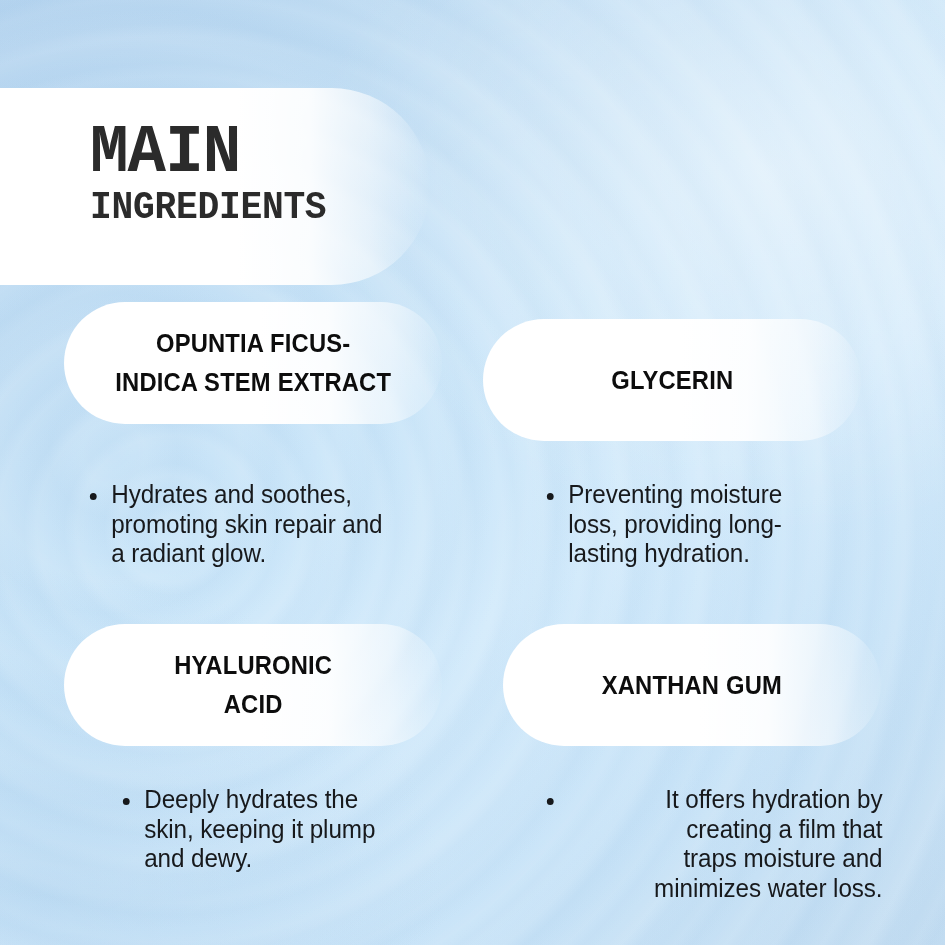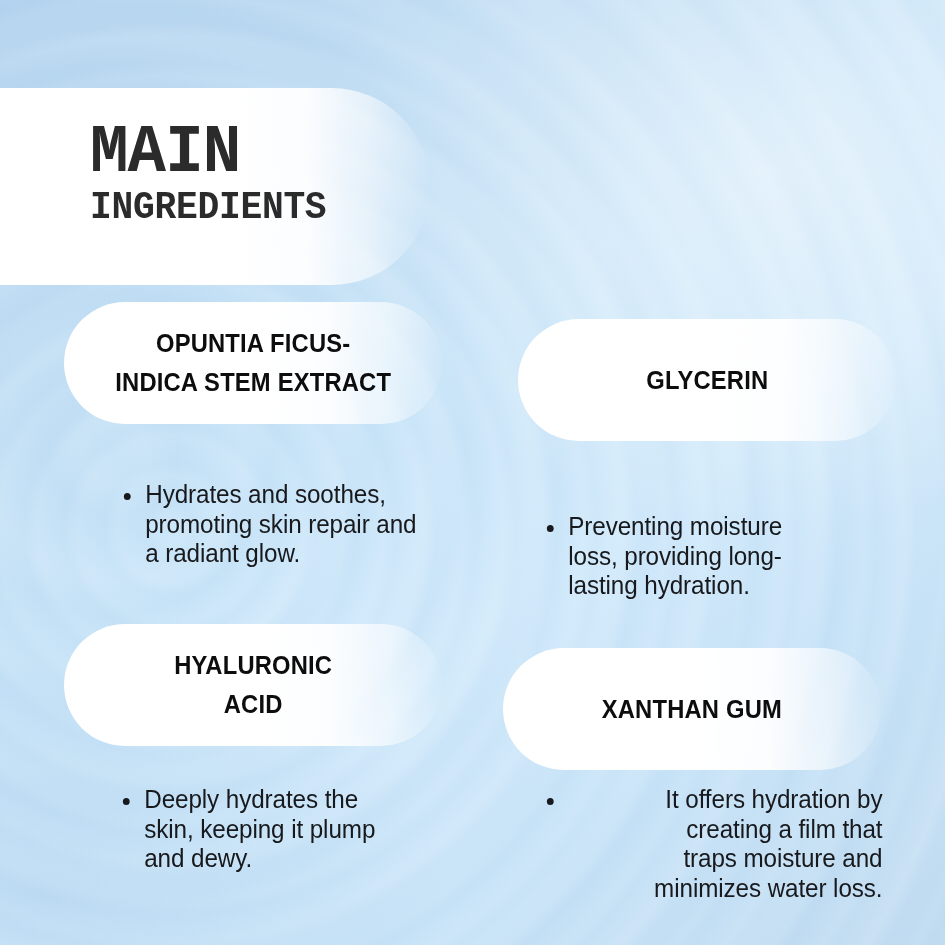--- a/index.html
+++ b/index.html
@@ -140,26 +140,26 @@
     left: 4px;
     top: 13px;
     width: 7px;
     height: 7px;
     border-radius: 50%;
     background: #17191c;
   }
 
   
   #pill-opuntia   { left: 64px;  top: 302px; width: 378px; }
-  #pill-glycerin  { left: 518px; top: 319px; width: 378px; justify-content: center; }
+  #pill-glycerin  { left: 483px; top: 319px; width: 378px; justify-content: center; }
   #pill-hyaluronic{ left: 64px;  top: 624px; width: 378px; justify-content: center; }
-  #pill-xanthan   { left: 503px; top: 624px; width: 378px; margin-top: 24px; }
-
-  #desc-opuntia   { left: 120px; top: 480px; width: 360px; }
-  #desc-glycerin  { left: 543px; top: 480px; width: 330px; margin-top: 32px; }
+  #pill-xanthan   { left: 503px; top: 624px; width: 378px; }
+
+  #desc-opuntia   { left: 86px; top: 480px; width: 360px; }
+  #desc-glycerin  { left: 543px; top: 480px; width: 330px; }
   #desc-hyaluronic{ left: 119px; top: 785px; width: 350px; }
   #desc-xanthan   { left: 543px; top: 785px; width: 350px; text-align: right; }
 </style>
 </head>
 <body>
 
 <div id="bg-base"></div>
 <div id="bg-ripples"></div>
 <div id="bg-ripples2"></div>
 <div id="bg-glow"></div>

